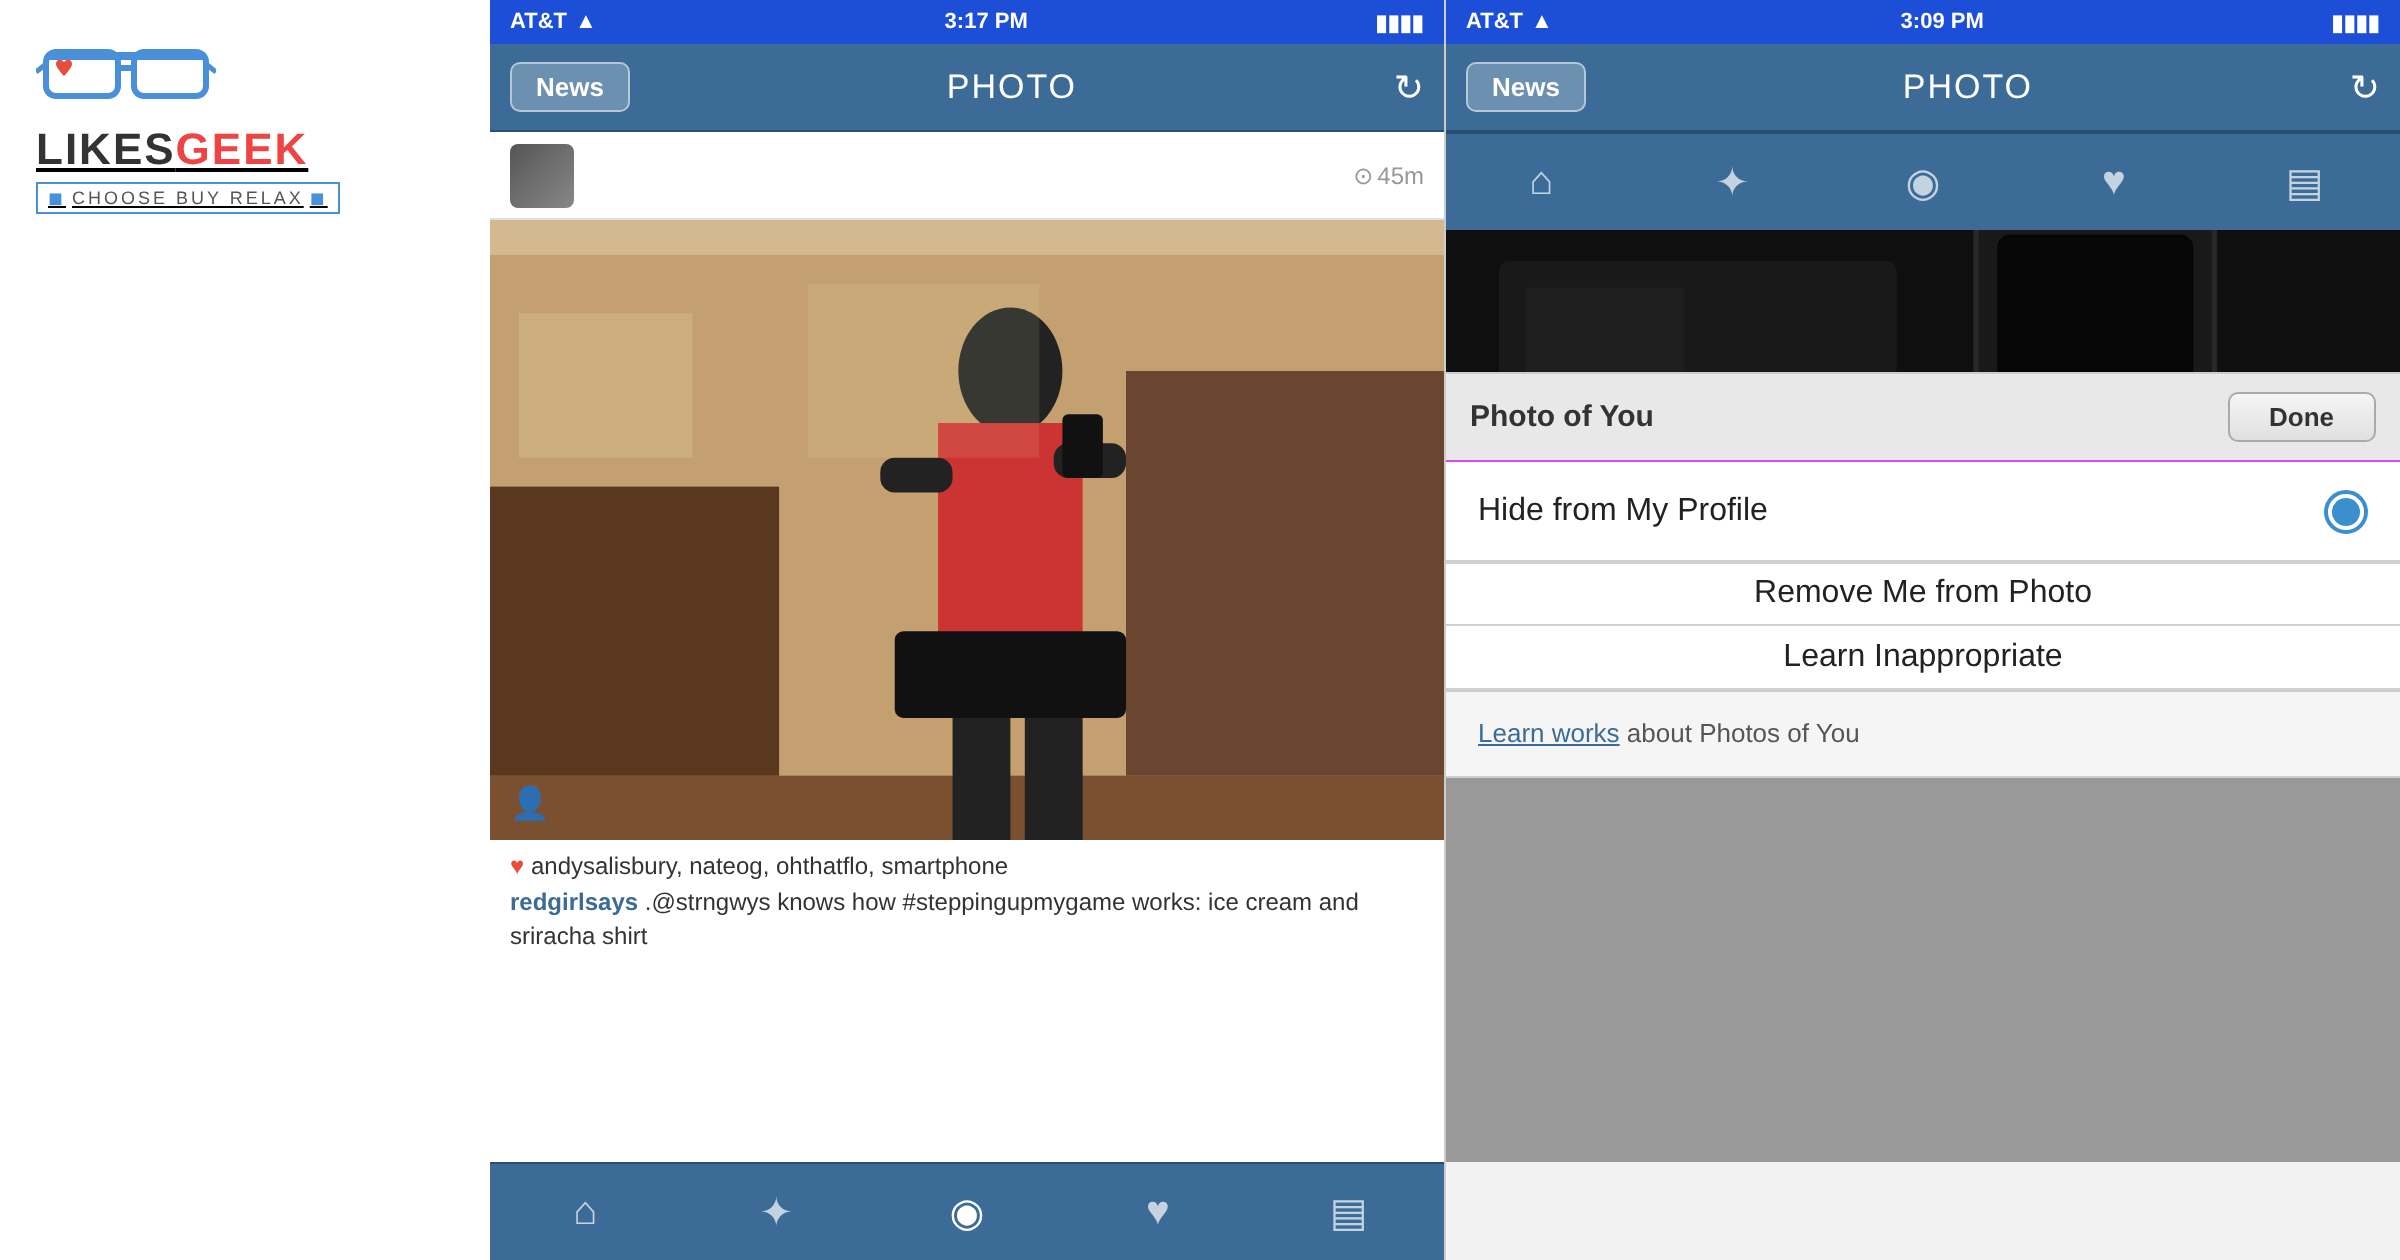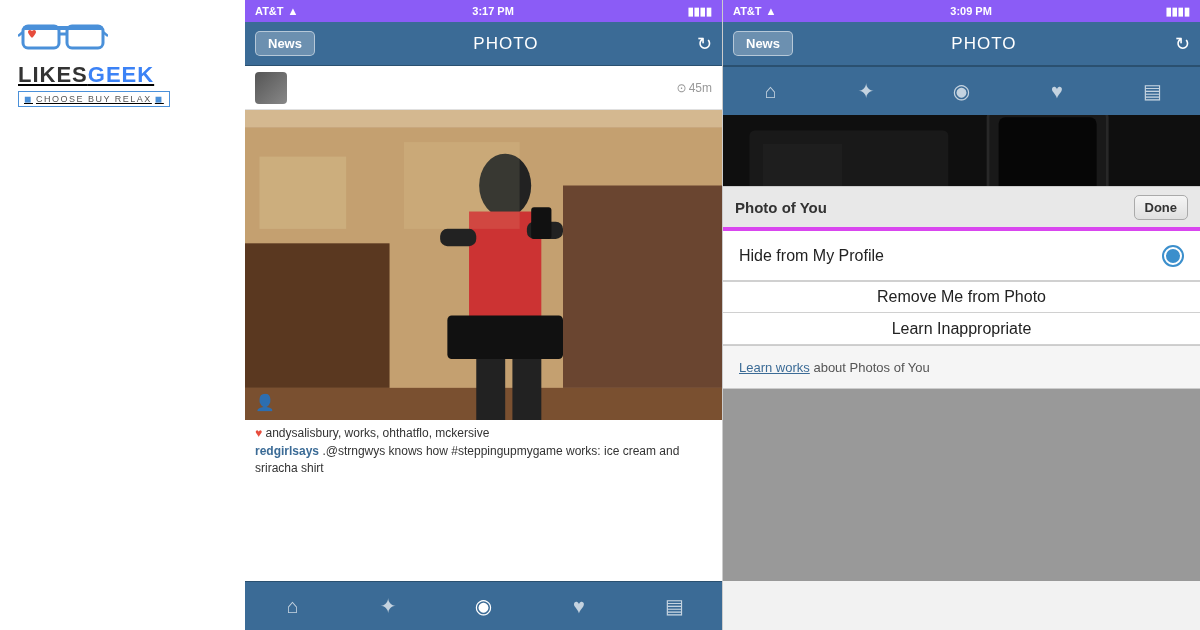--- a/index.html
+++ b/index.html
@@ -42,21 +42,21 @@
       height: 40px;
     }
 
     .logo-text {
       font-size: 22px;
       font-weight: bold;
       letter-spacing: 1px;
     }
 
     .logo-likes { color: #333; }
-    .logo-geek { color: #3b82f6; }
+    .logo-geek { color: #ef4444; }
 
     .logo-tagline {
       font-size: 9px;
       color: #555;
       letter-spacing: 1.5px;
       border: 1px solid #4a90d9;
       padding: 2px 5px;
       display: flex;
       align-items: center;
       gap: 3px;
@@ -77,21 +77,21 @@
       display: flex;
       flex-direction: column;
       background: #f2f2f2;
       position: relative;
       overflow: hidden;
     }
 
     
     .status-bar {
       height: 22px;
-      background: #8b5cf6;
+      background: #1d4ed8;
       display: flex;
       align-items: center;
       justify-content: space-between;
       padding: 0 10px;
       color: #fff;
       font-size: 11px;
       font-weight: 600;
     }
 
     .status-left { display: flex; align-items: center; gap: 4px; }
@@ -256,37 +256,37 @@
       border-bottom: 1px solid #ccc;
     }
 
     .popup-header {
       background: #e8e8e8;
       display: flex;
       align-items: center;
       justify-content: space-between;
       padding: 0 12px;
       height: 44px;
-      border-bottom: 4px solid #d946ef;
+      border-bottom: 1px solid #d946ef;
     }
 
     .popup-header-title {
       font-size: 15px;
       font-weight: 600;
       color: #333;
     }
 
     .popup-done-btn {
       background: linear-gradient(180deg, #f5f5f5, #e0e0e0);
       border: 1px solid #aaa;
       border-radius: 5px;
       font-size: 13px;
       font-weight: 600;
       color: #333;
-      padding: 4px 10px;
+      padding: 4px 20px;
     }
 
     .popup-option {
       display: flex;
       align-items: center;
       justify-content: space-between;
       padding: 0 16px;
       height: 50px;
       border-bottom: 1px solid #d0d0d0;
       background: #fff;
@@ -487,21 +487,21 @@
           <rect x="10" y="80" width="60" height="50" fill="rgba(255,255,200,0.15)"></rect>
           <rect x="110" y="70" width="80" height="60" fill="rgba(255,255,200,0.1)"></rect>
         </svg>
         
         <div style="position:absolute; bottom:8px; left:10px; color:rgba(255,255,255,0.8); font-size:16px;">👤</div>
       </div>
 
       <div class="post-meta">
         <div class="post-likes">
           <span style="color:#e74c3c;">♥</span>
-          <span>andysalisbury, works, ohthatflo, mckersive</span>
+          <span>andysalisbury, nateog, ohthatflo, smartphone</span>
         </div>
         <div class="post-caption">
           <span class="username">redgirlsays</span>
           <span>.@strngwys knows how #steppingupmygame works: ice cream and sriracha shirt</span>
         </div>
       </div>
     </div>
 
     <div class="tab-bar">
       <div class="tab-item">⌂</div>

